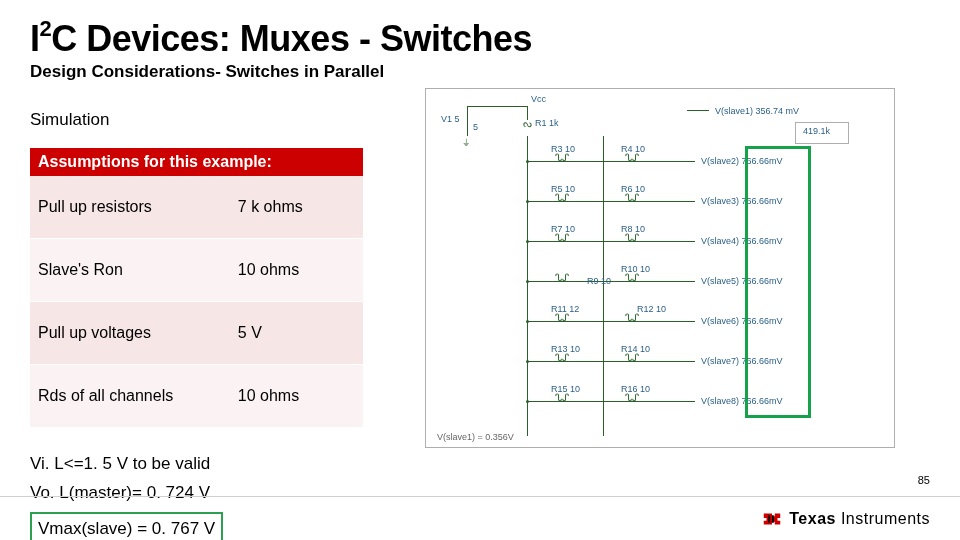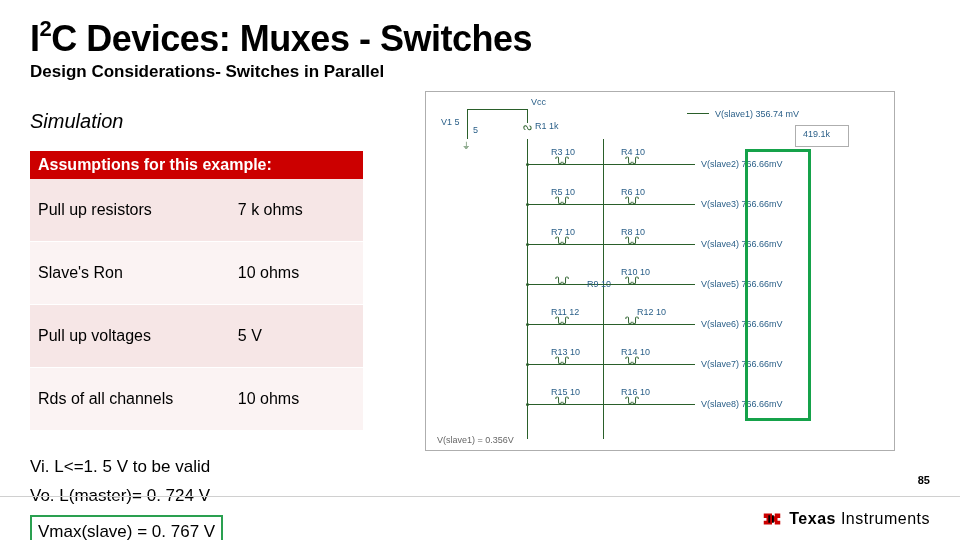--- a/index.html
+++ b/index.html
@@ -1,42 +1,42 @@
 <!DOCTYPE html>
 <html><head>
 <meta charset="utf-8">
 <style>
   * { box-sizing: border-box; margin: 0; padding: 0; }
   html, body { width: 960px; height: 540px; font-family: Arial, Helvetica, sans-serif; background: #fff; color: #000; }
   .slide { position: relative; width: 960px; height: 540px; padding: 18px 30px 0 30px; }
   .title { font-size: 36px; font-weight: 700; letter-spacing: -0.5px; }
   .title sup { font-size: 22px; vertical-align: super; position: relative; top: -2px; }
   .subtitle { font-size: 17px; font-weight: 700; margin-top: 2px; }
-  .sim-label { font-size: 20px; font-style: italic; margin-top: 28px; }
+  .sim-label { font-size: 17px; margin-top: 28px; }
   .content-row { display: flex; margin-top: 18px; }
   .left-col { width: 355px; }
   .assump-table { border-collapse: collapse; width: 333px; font-size: 16px; }
   .assump-table th { background: #cc0000; color: #fff; text-align: left; padding: 5px 8px; font-weight: 700; }
   .assump-table td { padding: 22px 8px; border-bottom: 1px solid #fff; }
   .assump-table tr:nth-child(even) td { background: #f6e6e6; }
   .assump-table tr:nth-child(odd) td { background: #fbf3f3; }
   .assump-table tr:first-child td { background: none; }
   .assump-table .c-param { width: 60%; }
   .assump-table .c-val { width: 40%; }
   .notes { margin-top: 22px; font-size: 17px; line-height: 1.7; }
   .boxed { display: inline-block; border: 2px solid #2aa050; padding: 1px 6px; margin-top: 4px; }
   .right-col { flex: 1; position: relative; margin-left: 40px; margin-top: -60px; }
   .schematic { position: relative; width: 470px; height: 360px; font-size: 8px; color: #2a6e2a; }
   .sch-box { position: absolute; border: 1px solid #aeaeae; background: rgba(255,255,255,0.6); }
   .sch-wire { position: absolute; background: #2a5f2a; }
   .sch-txt { position: absolute; white-space: nowrap; color: #2a5f88; font-size: 9px; }
   .sch-res { position: absolute; font-size: 9px; color: #2a5f88; }
   .sch-dot { position: absolute; width: 3px; height: 3px; background: #2a5f2a; border-radius: 50%; }
   .green-box { position: absolute; border: 3px solid #15a24a; }
-  .pagenum { position: absolute; right: 30px; bottom: 54px; font-size: 11px; font-weight: 700; }
+  .pagenum { position: absolute; right: 30px; bottom: 54px; font-size: 11px; font-weight: 400; }
   .footer { position: absolute; left: 0; right: 0; bottom: 0; height: 44px; border-top: 1px solid #d0d0d0; display: flex; align-items: center; justify-content: flex-end; padding-right: 30px; }
   .ti-logo { display: flex; align-items: center; gap: 6px; }
   .ti-chip { width: 22px; height: 22px; position: relative; }
   .ti-chip svg { width: 22px; height: 22px; }
   .ti-word { font-size: 16px; font-weight: 400; letter-spacing: 0.5px; }
   .ti-word b { font-weight: 800; }
   .zz { font-family: monospace; font-size: 10px; color:#2a5f2a; position:absolute; }
 </style>
 </head>
 <body>

